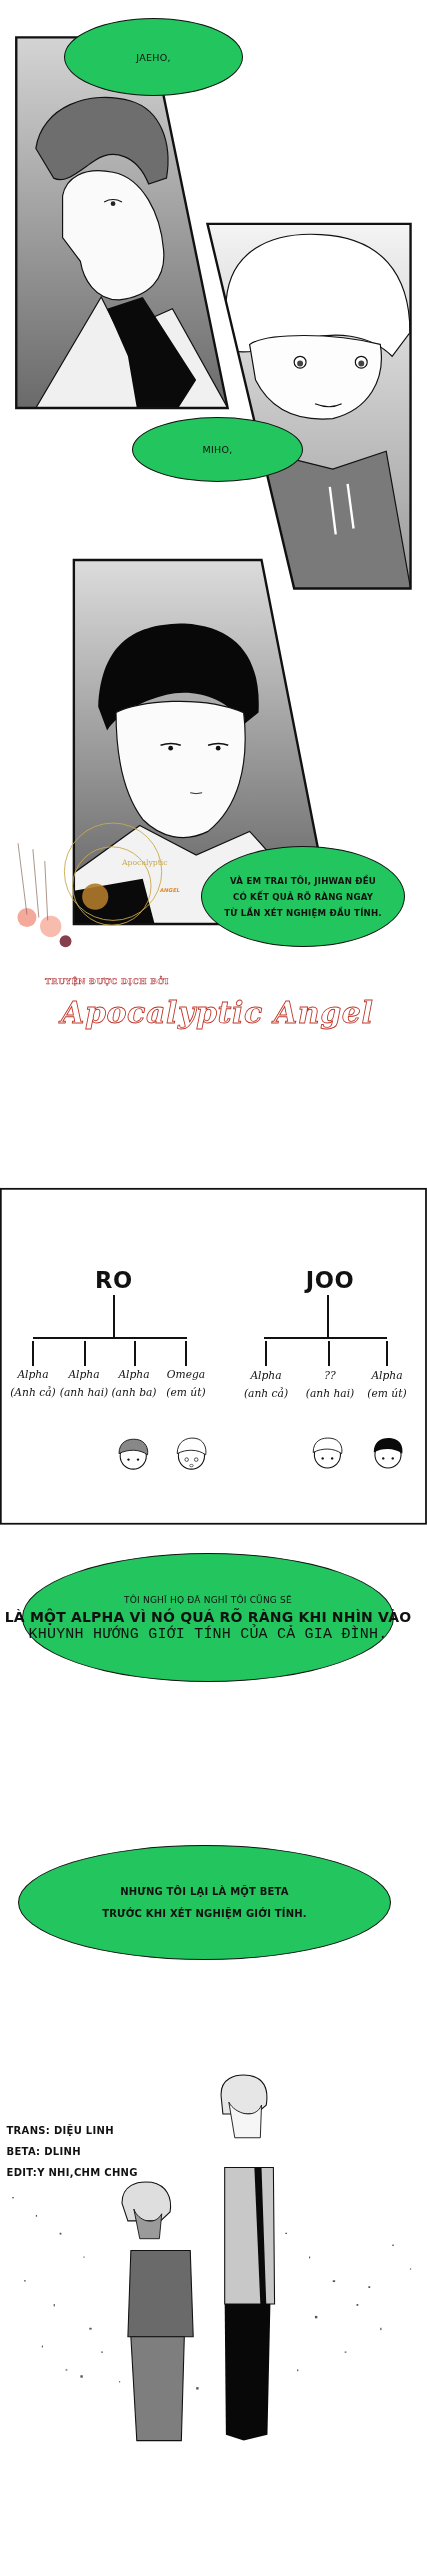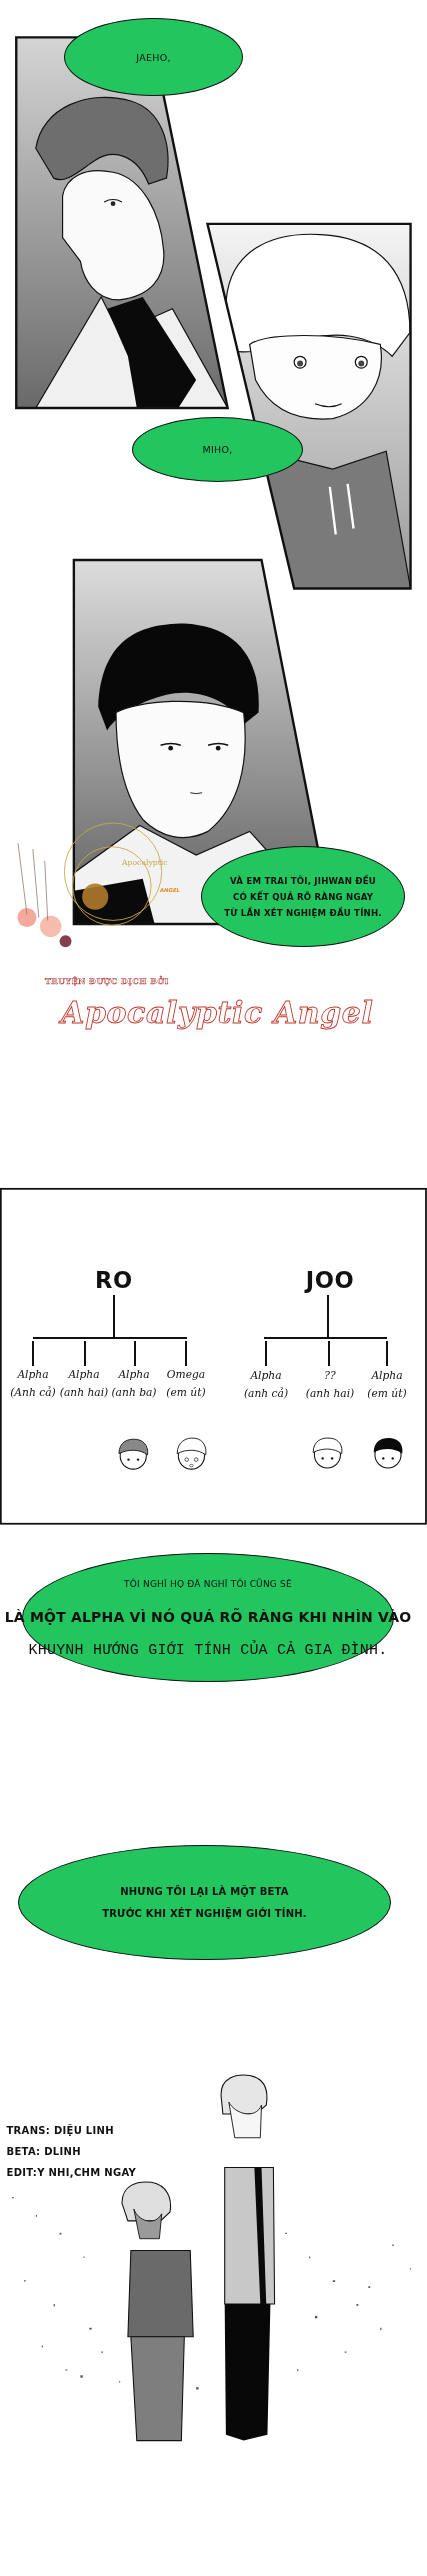--- a/index.html
+++ b/index.html
@@ -197,21 +197,21 @@
 <div class="bubble" style="left:132px; top:417px; width:171px; height:65px;">
   <span class="bubble-line comic">MIHO,</span>
 </div>
 
 <div class="bubble" style="left:201px; top:846px; width:204px; height:101px; line-height:16px;">
   <span class="bubble-line" style="font-size:8.6px;">VÀ EM TRAI TÔI, JIHWAN ĐỀU</span>
   <span class="bubble-line" style="font-size:8.6px;">CÓ KẾT QUẢ RÕ RÀNG NGAY</span>
   <span class="bubble-line" style="font-size:8.6px;">TỪ LẦN XÉT NGHIỆM ĐẦU TÍNH.</span>
 </div>
 
-<div class="bubble thin" style="left:22px; top:1553px; width:372px; height:129px; line-height:17px;gap:16px;">
+<div class="bubble thin" style="left:22px; top:1553px; width:372px; height:129px; line-height:17px;">
   <span class="bubble-line" style="font-size:9px; font-weight:normal;">TÔI NGHĨ HỌ ĐÃ NGHĨ TÔI CŨNG SẼ</span>
   <span class="bubble-line" style="font-size:14px; font-weight:bold;">LÀ MỘT ALPHA VÌ NÓ QUÁ RÕ RÀNG KHI NHÌN VÀO</span>
   <span class="bubble-line" style="font-size:15px; font-weight:normal;font-family:Liberation Mono, monospace;">KHUYNH HƯỚNG GIỚI TÍNH CỦA CẢ GIA ĐÌNH.</span>
 </div>
 
 <div class="bubble thin" style="left:18px; top:1845px; width:373px; height:115px; line-height:21.4px;">
   <span class="bubble-line" style="font-size:10px;">NHƯNG TÔI LẠI LÀ MỘT BETA</span>
   <span class="bubble-line" style="font-size:10px;">TRƯỚC KHI XÉT NGHIỆM GIỚI TÍNH.</span>
 </div>
 
@@ -264,15 +264,15 @@
   </div>
   <div class="tree-label" style="left:387px; top:1367px;">
     <div>Alpha</div>
     <div>(em út)</div>
   </div>
 </div>
 
 <div>
   <div class="credit" style="top:2125px;">TRANS: DIỆU LINH</div>
   <div class="credit" style="top:2146px;">BETA: DLINH</div>
-  <div class="credit" style="top:2167px;">EDIT:Y NHI,CHM NGAY</div>
+  <div class="credit" style="top:2167px;">EDIT:Y NHI,CHM CHNG</div>
 </div>
 
 
 </body></html>

